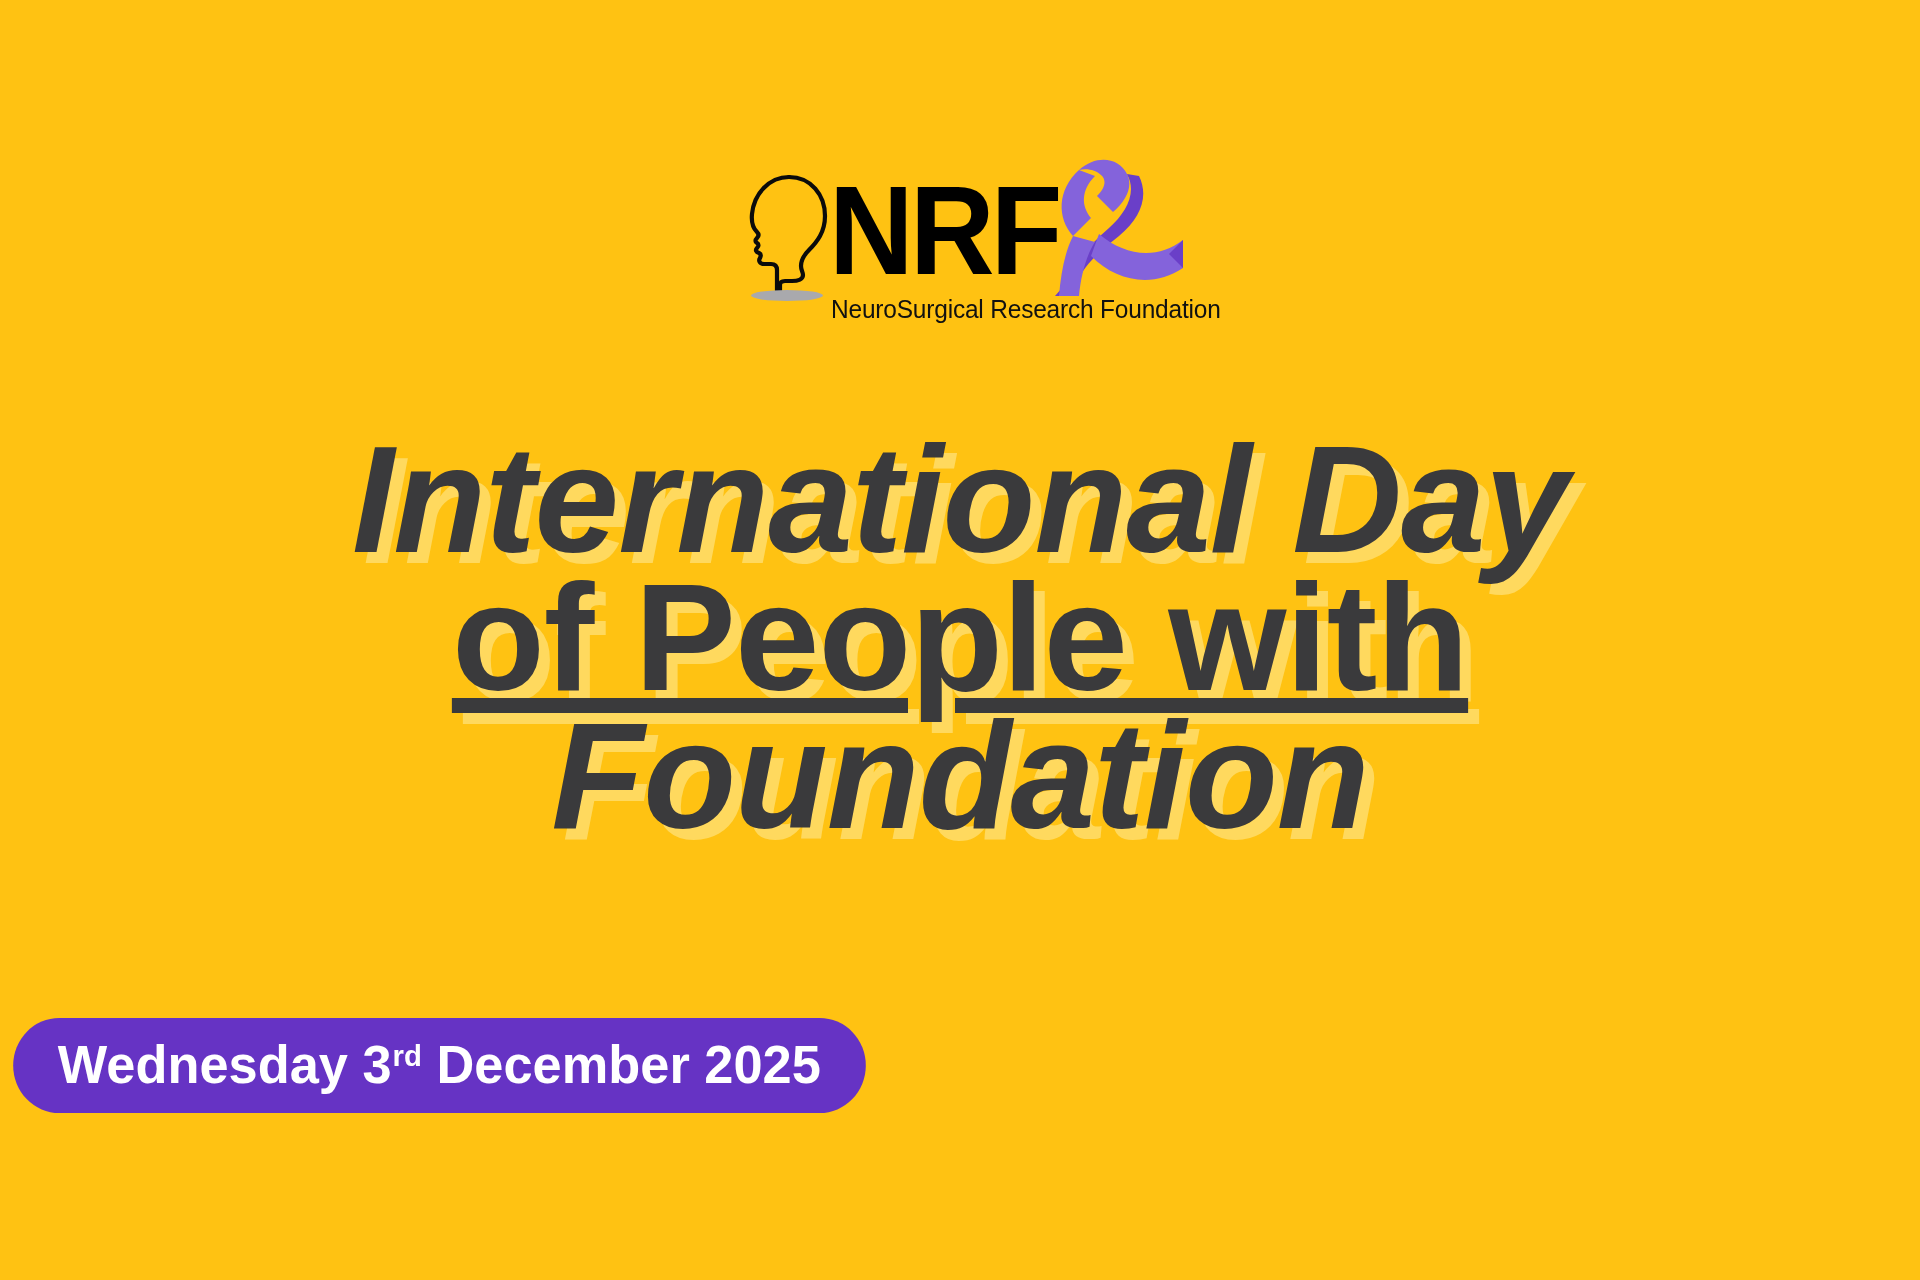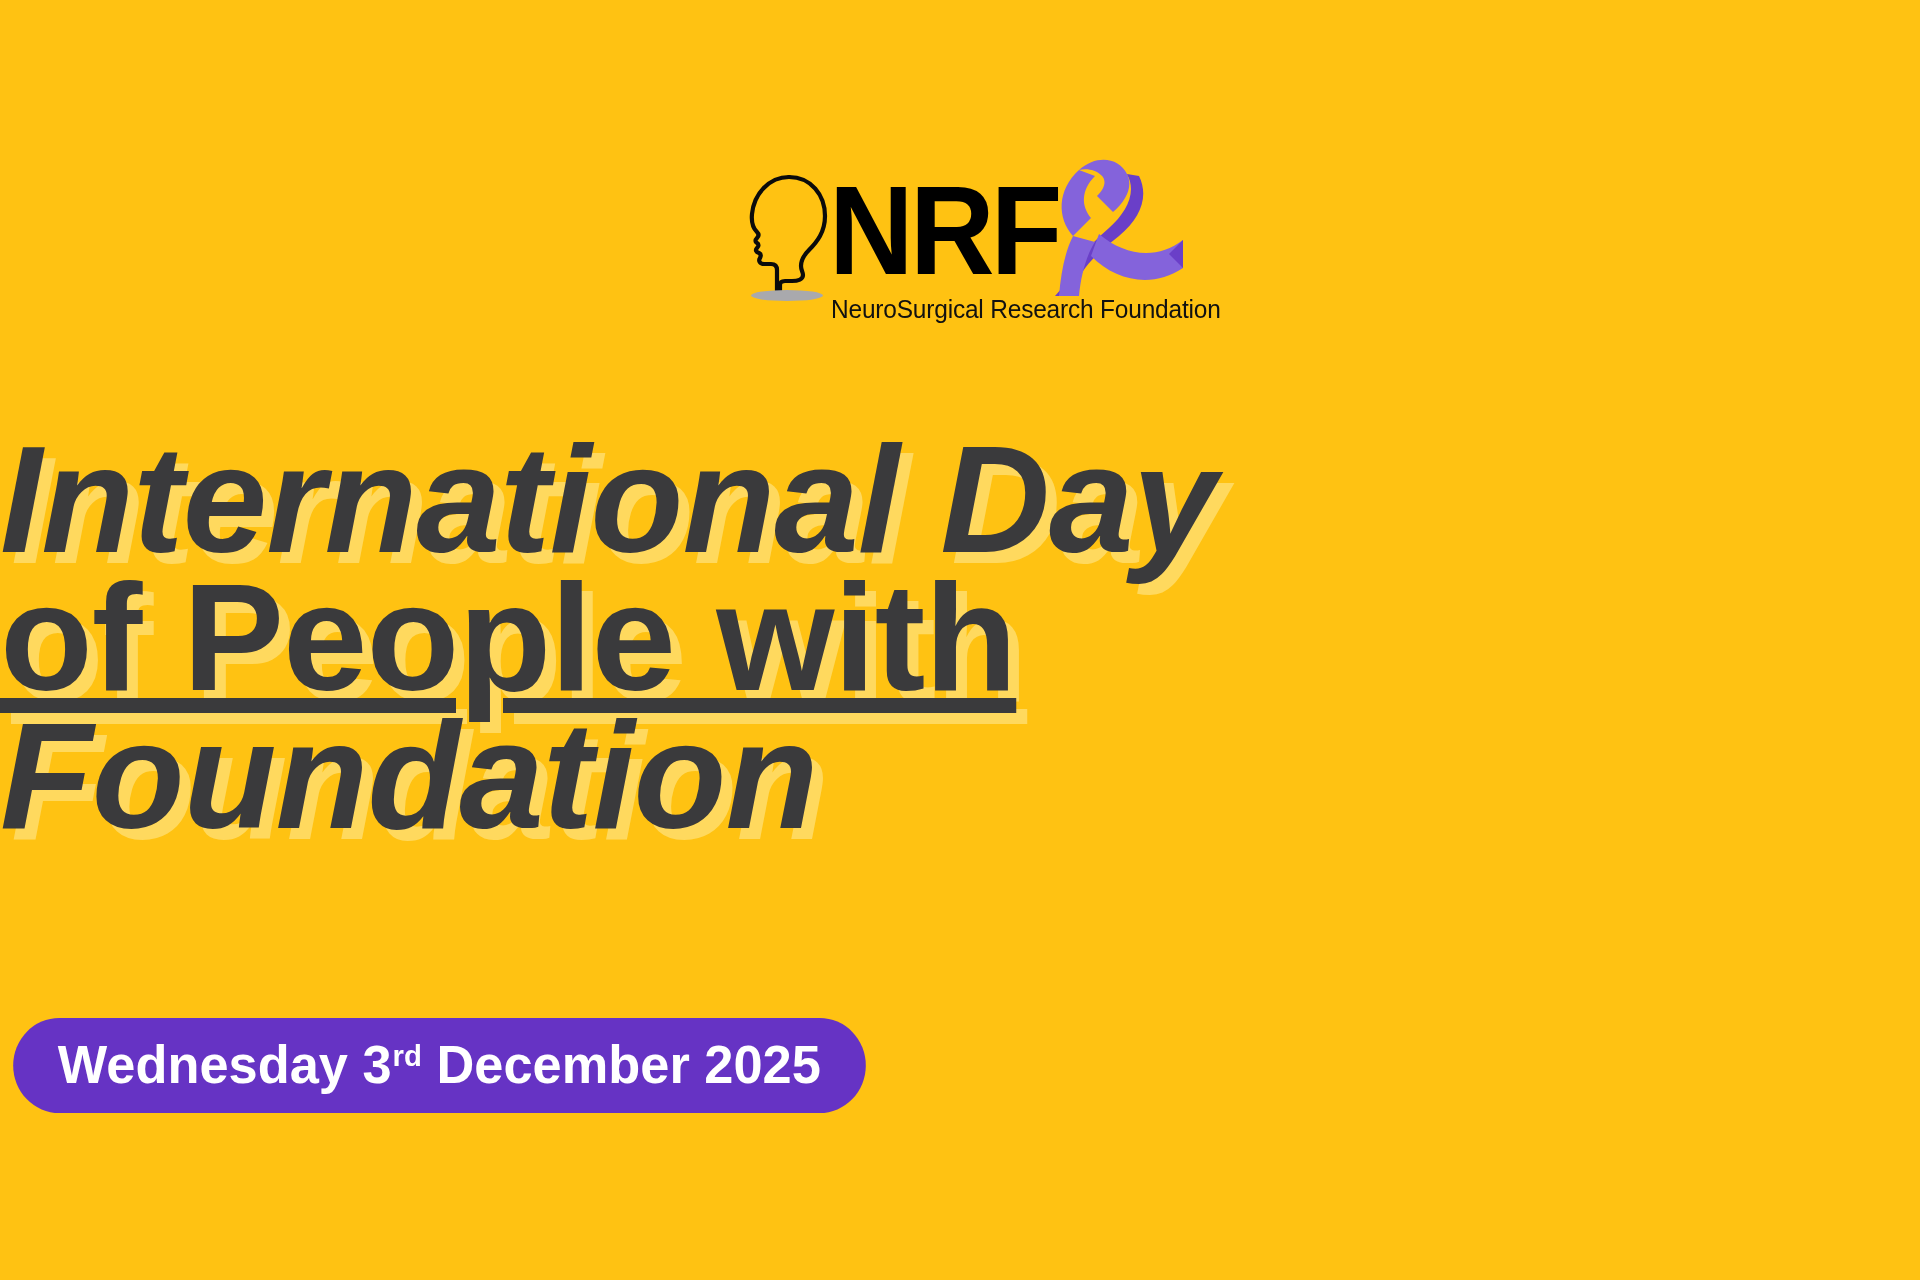--- a/index.html
+++ b/index.html
@@ -89,20 +89,21 @@
     transform: scaleX(0.96);
     transform-origin: left top;
   }
 
   
   .headline {
     position: absolute;
     top: 430px;
     left: 0;
     width: 1920px;
+    text-align: center;
     color: #3a3a3c;
     font-family: "Liberation Sans Narrow", "Liberation Sans", sans-serif;
     font-weight: 700;
     font-size: 152px;
     line-height: 138px;
     letter-spacing: -1px;
   }
   .headline .hl-line {
     display: block;
     white-space: nowrap;

